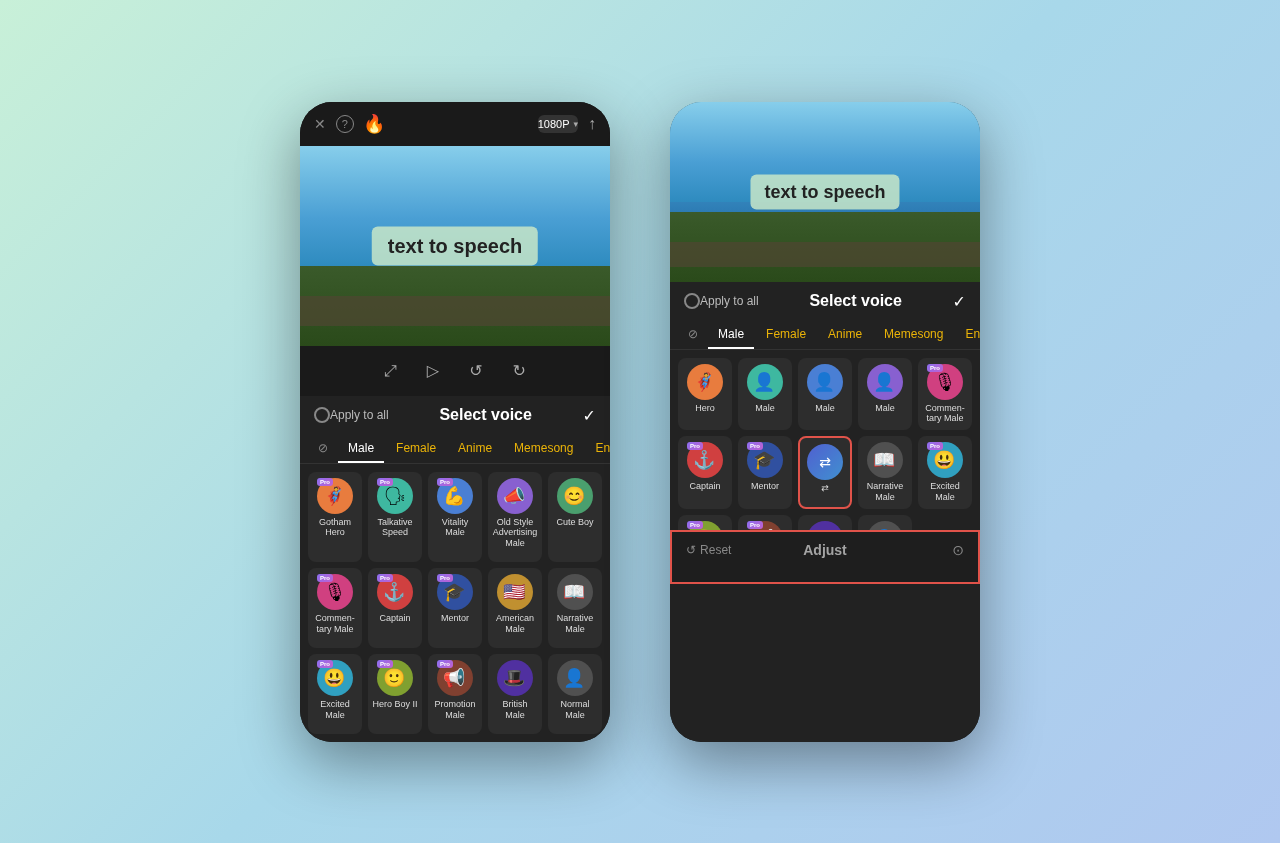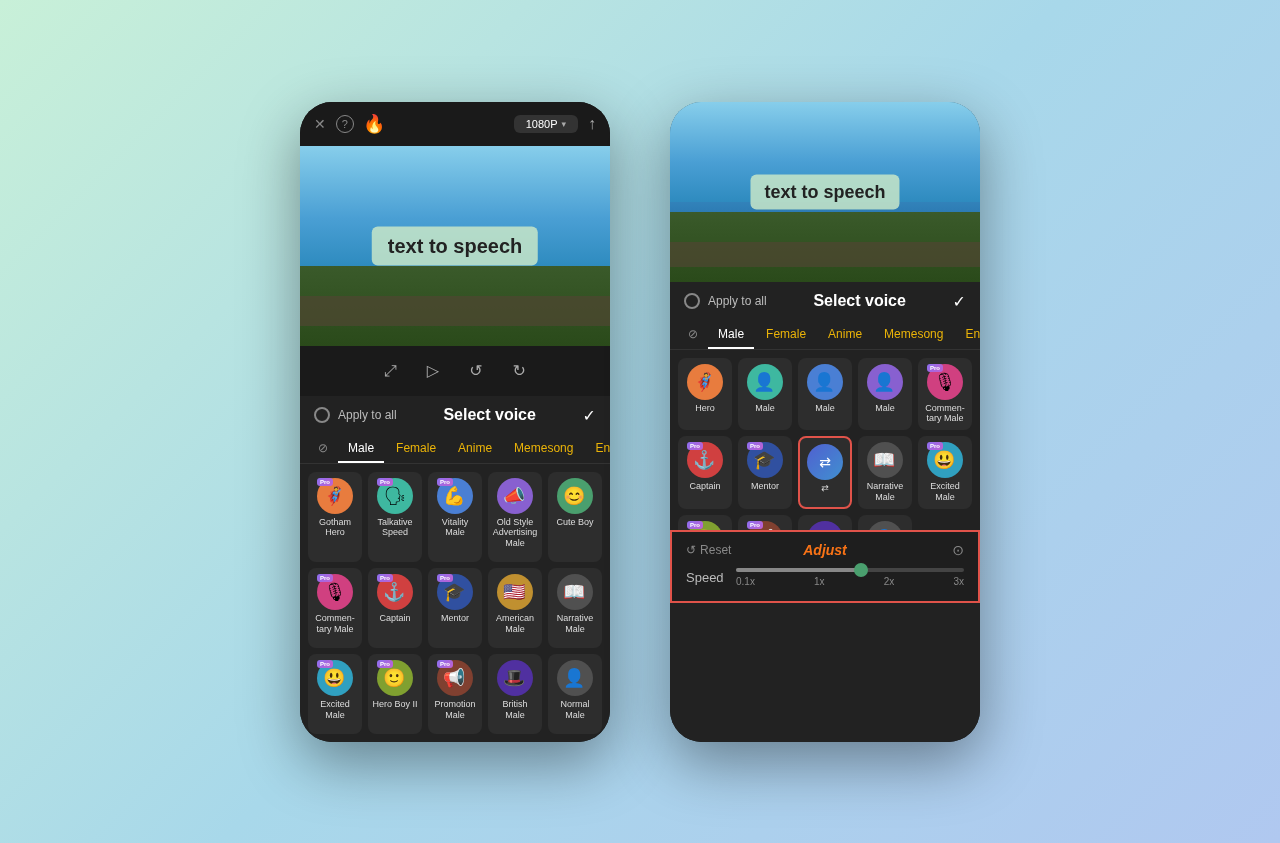--- a/index.html
+++ b/index.html
@@ -54,21 +54,21 @@
     }
     .top-bar-fire {
       color: #e8412a;
       font-size: 18px;
     }
     .top-bar-spacer { flex: 1; }
     .top-bar-badge {
       background: #333;
       color: #fff;
       font-size: 11px;
-      padding: 3px 12px;
+      padding: 3px 0;
       border-radius: 6px;
       display: flex;
       align-items: center;
       gap: 4px;
     }
     .top-bar-badge-arrow { font-size: 9px; color: #aaa; }
     .top-bar-upload {
       color: #aaa;
       font-size: 16px;
     }
@@ -173,21 +173,21 @@
       flex: 1;
       display: flex;
       flex-direction: column;
       overflow: hidden;
     }
 
     .voice-header {
       display: flex;
       align-items: center;
       padding: 10px 14px;
-      gap: 8px;
+      gap: 0;
     }
     .apply-all-circle {
       width: 16px;
       height: 16px;
       border: 2px solid #888;
       border-radius: 50%;
     }
     .apply-all-label {
       color: #bbb;
       font-size: 12px;
@@ -320,24 +320,23 @@
       position: absolute;
       left: 0;
       display: flex;
       align-items: center;
       gap: 4px;
       color: #888;
       font-size: 12px;
     }
     .reset-icon { font-size: 12px; }
     .adjust-title {
-      color: #f97316;
+      color: #a3a3a3;
       font-size: 14px;
       font-weight: 600;
-      font-style: italic;
     }
     .adjust-collapse {
       position: absolute;
       right: 0;
       color: #888;
       font-size: 14px;
     }
     .speed-row {
       display: flex;
       align-items: center;
@@ -631,30 +630,15 @@
 
     <div class="adjust-panel">
       <div class="adjust-header">
         <div class="reset-btn">
           <span class="reset-icon">↺</span>
           <span>Reset</span>
         </div>
         <span class="adjust-title">Adjust</span>
         <span class="adjust-collapse">⊙</span>
       </div>
-      <div class="speed-row">
-        <span class="speed-label">Speed</span>
-        <div class="speed-slider-container">
-          <div class="speed-slider-track">
-            <div class="speed-slider-fill"></div>
-            <div class="speed-slider-thumb"></div>
-          </div>
-          <div class="speed-labels">
-            <span>0.1x</span>
-            <span>1x</span>
-            <span>2x</span>
-            <span>3x</span>
-          </div>
-        </div>
-      </div>
     </div>
   </div>
 </div>
 
 </body></html>

